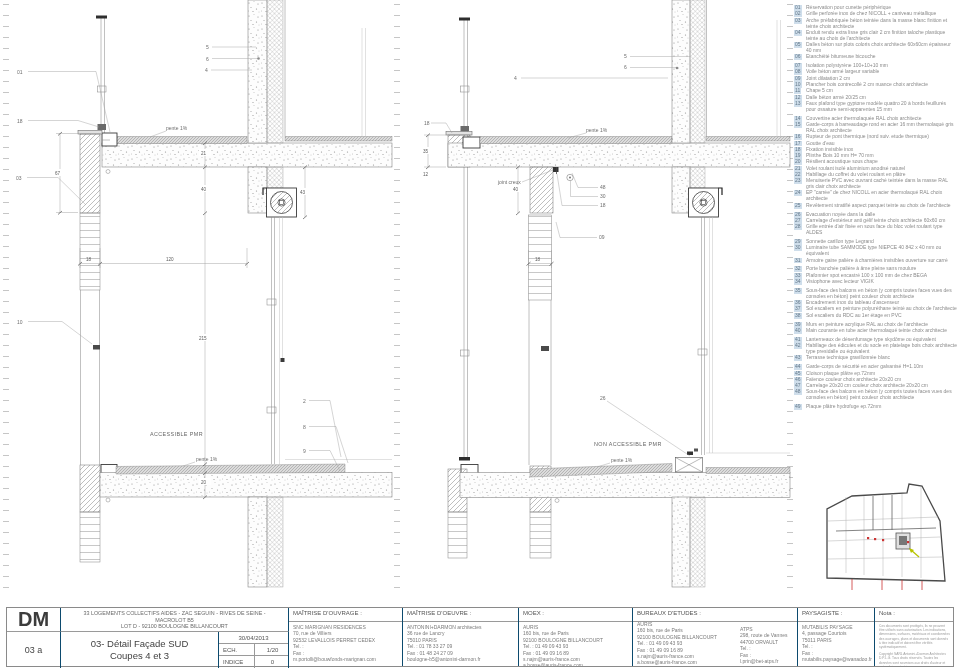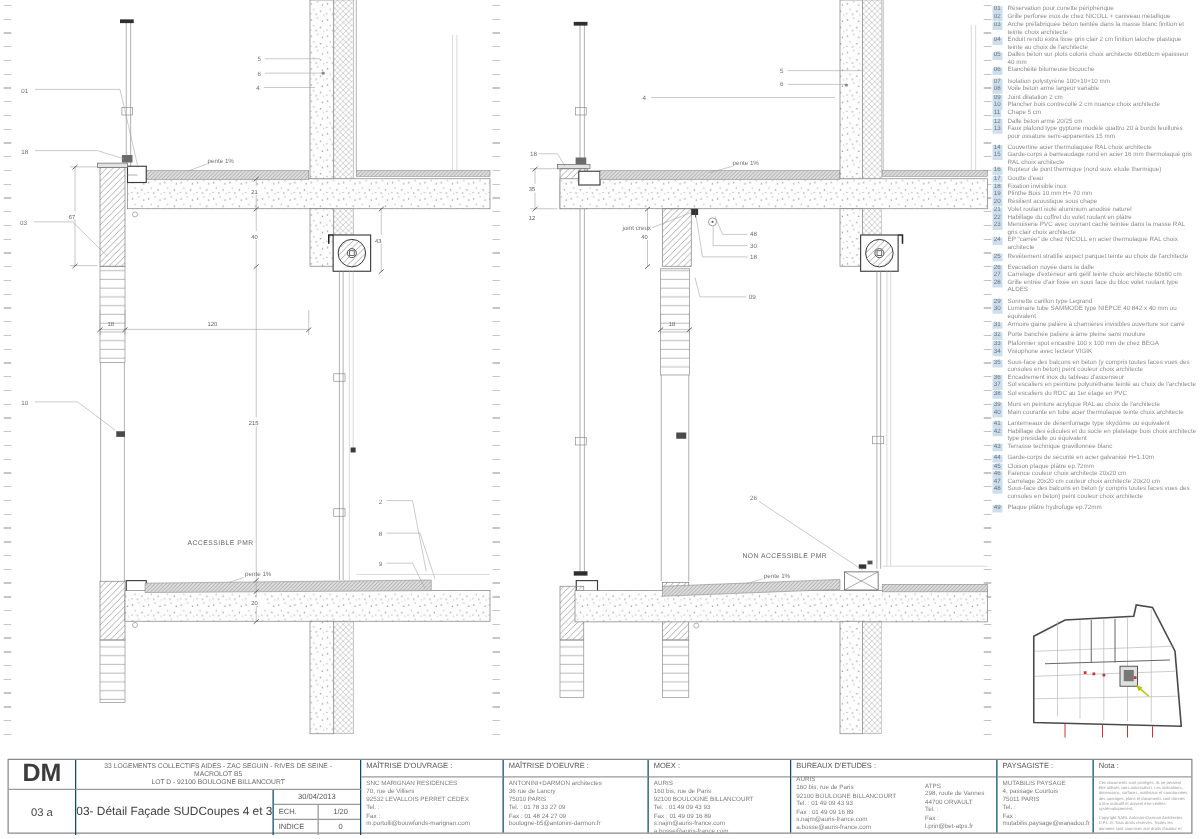--- a/index.html
+++ b/index.html
@@ -31,21 +31,21 @@
   
   #keyplan{position:absolute;left:826px;top:473px;}
   
   #titleblock{position:absolute;left:6px;top:607px;width:948px;height:60px;border:1px solid #8a8a8a;
     box-sizing:border-box;color:#555;}
   .cell{position:absolute;box-sizing:border-box;border-color:#9a9a9a;overflow:hidden;}
   .bR{border-right:1px solid #0c4a6e;} .bB{border-bottom:1px solid #9a9a9a;}
   .dm{font-size:20px;font-weight:bold;color:#3c3c3c;display:flex;align-items:center;justify-content:center;}
   .proj{font-size:5.4px;line-height:6.6px;text-align:center;padding-top:2px;color:#6a6a6a;}
   .sheetno{font-size:9px;display:flex;align-items:center;justify-content:center;color:#444;}
-  .stitle{font-size:9.5px;line-height:12px;text-align:center;display:flex;flex-direction:row;
+  .stitle{font-size:9.5px;line-height:12px;text-align:center;display:flex;flex-direction:column;
     align-items:center;justify-content:center;color:#3f3f3f;}
   .dtbl{font-size:6px;color:#555;}
   .dtbl .r{position:absolute;left:0;width:100%;box-sizing:border-box;}
   .hdr{font-size:6px;color:#555;padding:2px 0 0 4px;}
   .addr{font-size:5px;line-height:6.4px;color:#7b7b7b;padding:2px 0 0 4px;}
   .nota{font-size:3.3px;line-height:4.2px;color:#9a9a9a;padding:2px 3px 0 4px;}
   .nota p{margin:0 0 3px 0;}
 </style>
 </head>
 <body>

